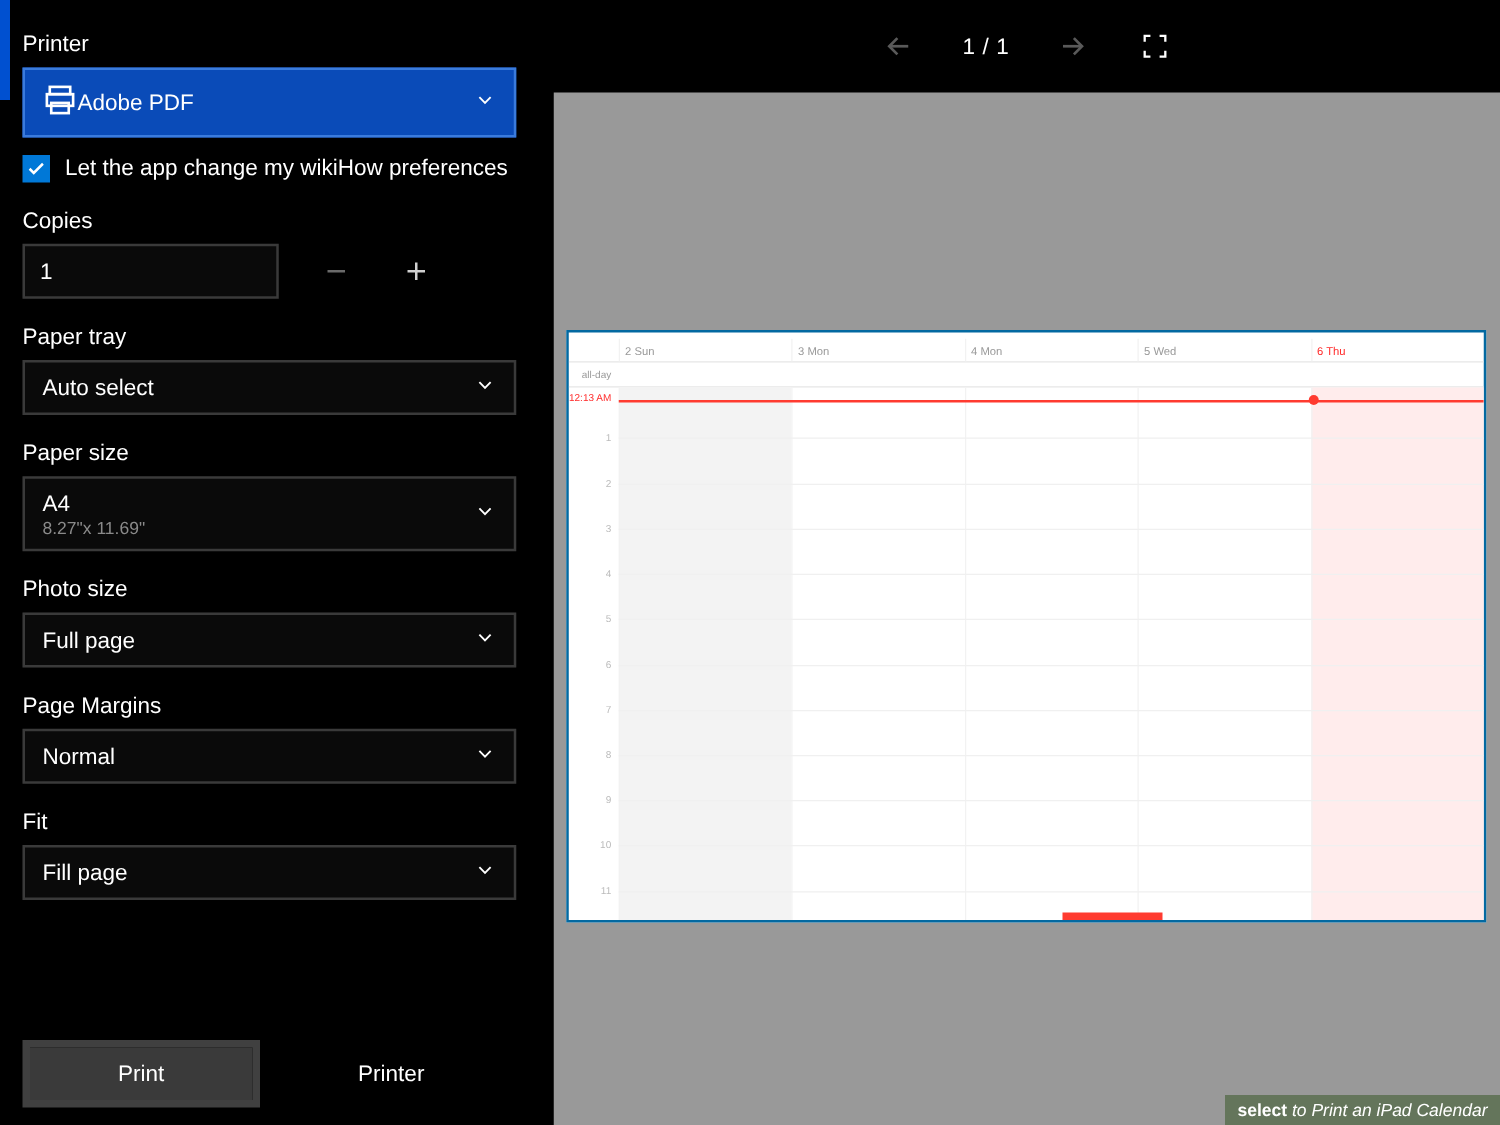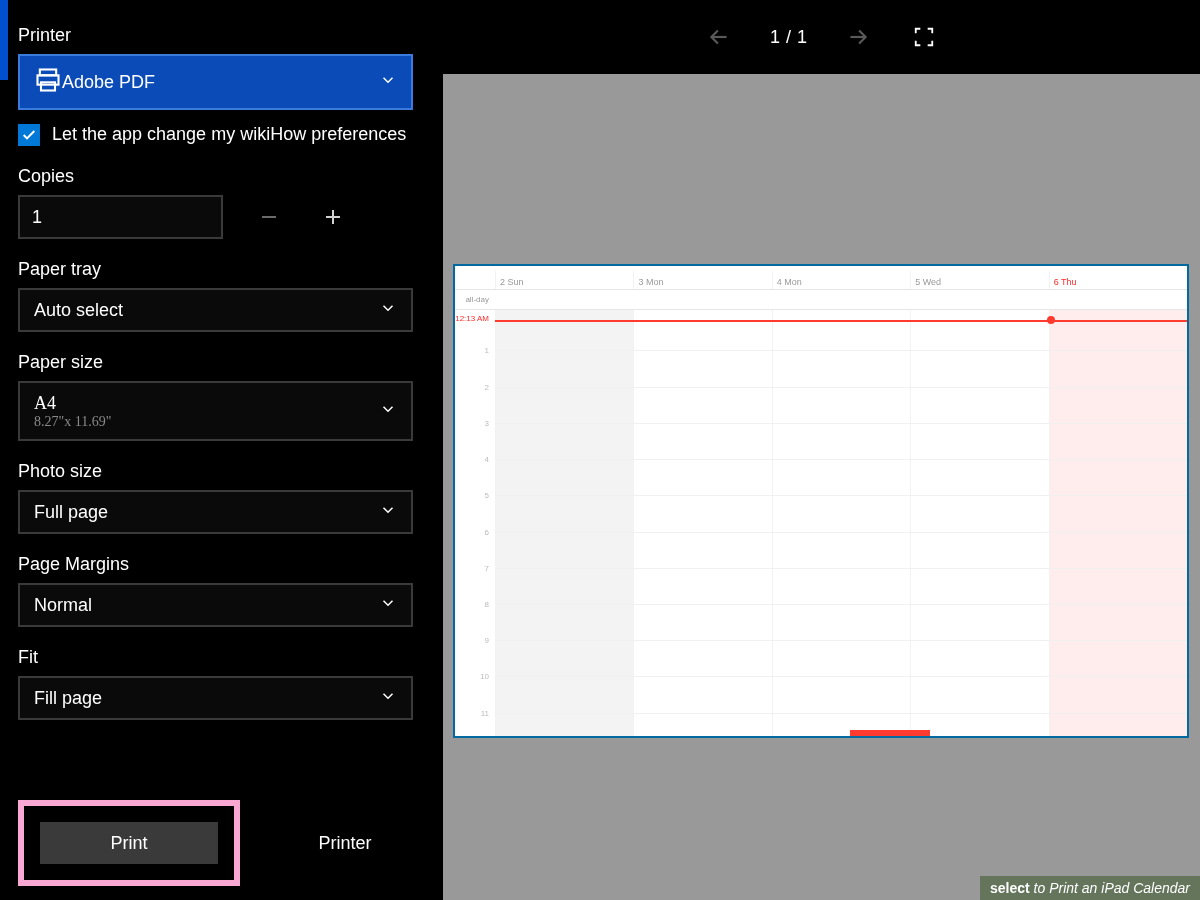--- a/index.html
+++ b/index.html
@@ -27,27 +27,27 @@
 
   .copies-row { display: flex; align-items: center; gap: 28px; }
   .copies-input { width: 205px; height: 44px; border: 2px solid #3a3a3a; background: #0a0a0a; color: #fff; font-size: 18px; padding: 0 12px; }
   .icon-btn { width: 36px; height: 36px; display: flex; align-items: center; justify-content: center; color: #888; cursor: pointer; }
   .icon-btn.bright { color: #e4e4e4; }
 
   .select {
     display: flex; align-items: center; justify-content: space-between;
     border: 2px solid #3a3a3a; background: #0a0a0a; height: 44px; padding: 0 14px;
   }
-  .select.tall { height: 60px; padding: 6px 14px; font-family: Liberation Serif, serif; }
+  .select.tall { height: 60px; padding: 6px 14px; }
   .select-text { font-size: 18px; }
   .select-sub { font-size: 14px; color: #8a8a8a; }
   .chev { flex: 0 0 auto; }
 
   .bottom-buttons { position: absolute; left: 18px; bottom: 14px; display: flex; gap: 10px; align-items: center; }
-  .green-ring { border: 6px solid #f9a8d4; padding: 16px; }
+  .green-ring { border: 6px solid #404040; padding: 0; }
   .btn { width: 178px; height: 42px; display: flex; align-items: center; justify-content: center; font-size: 18px; cursor: pointer; }
   .btn-print { background: #3a3a3a; }
   .btn-cancel { background: transparent; width: 190px; }
 
   .preview-area { position: absolute; left: 443px; top: 0; right: 0; bottom: 0; background: #000; }
   .preview-top { height: 74px; display: flex; align-items: center; justify-content: center; gap: 36px; color: #fff; }
   .nav { width: 30px; height: 30px; display:flex; align-items:center; justify-content:center; }
   .dim { opacity: 0.35; }
   .page-ind { font-size: 18px; display: flex; align-items: center; gap: 6px; }
 

